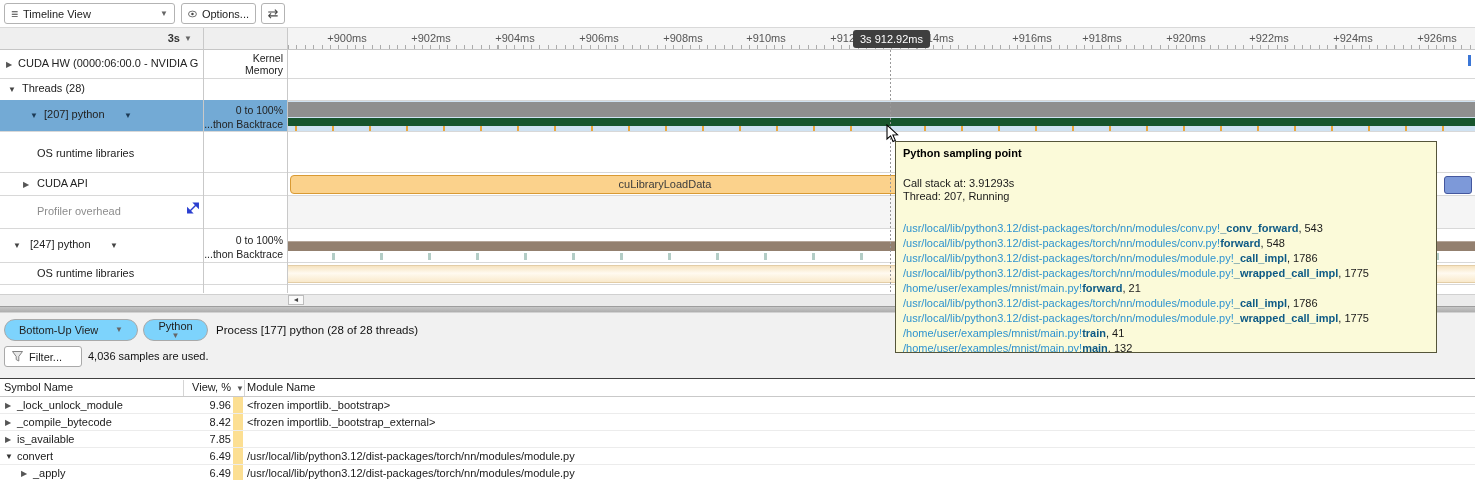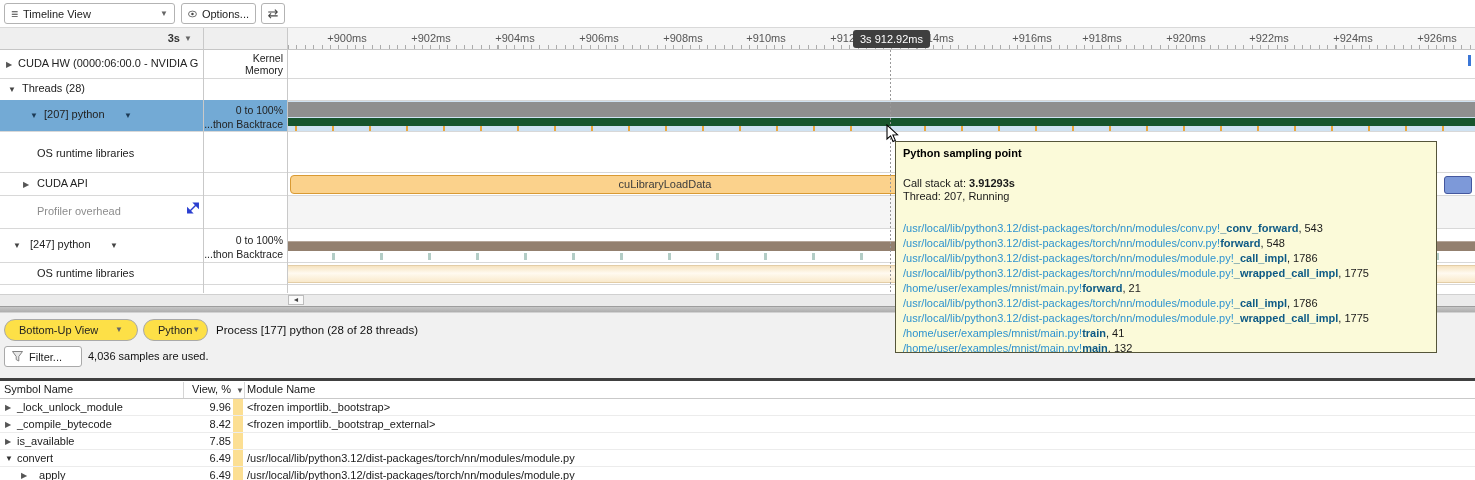--- a/index.html
+++ b/index.html
@@ -47,44 +47,44 @@
 
   
   #hscroll{position:absolute;left:0;top:294px;width:1475px;height:12px;background:#ebebeb;border-top:1px solid #d0d0d0;box-sizing:border-box;}
   #hscroll-btn{position:absolute;left:288px;top:295px;width:16px;height:10px;background:#fafafa;border:1px solid #bdbdbd;
      box-sizing:border-box;color:#444;font-size:7px;line-height:8px;text-align:center;}
   #splitter{position:absolute;left:0;top:306px;width:1475px;height:7px;background:linear-gradient(#c6c6c6,#aeaeae);
      border-top:1px solid #9d9d9d;border-bottom:1px solid #d2d2d2;box-sizing:border-box;}
 
   
   #bottom{position:absolute;left:0;top:313px;width:1475px;height:167px;background:#f1f1f1;}
-  .combo{position:absolute;height:22px;background:#fde047;border:1px solid #a9a9a9;border-radius:11px;
+  .combo{position:absolute;height:22px;background:#7dd3fc;border:1px solid #a9a9a9;border-radius:11px;
      box-sizing:border-box;display:flex;align-items:center;justify-content:space-between;padding:0 14px;color:#222;}
   #proc-label{position:absolute;left:216px;top:11px;color:#111;font-size:11.5px;}
   #filter-btn{position:absolute;left:4px;top:33px;width:78px;height:21px;background:#fff;border:1px solid #a9a9a9;
      border-radius:3px;box-sizing:border-box;display:flex;align-items:center;gap:6px;padding:0 7px;color:#222;}
   #samples-label{position:absolute;left:88px;top:37px;color:#111;}
 
   
-  #table{position:absolute;left:0;top:65px;width:1475px;height:102px;background:#fff;border-top:3px solid #404040;box-sizing:border-box;}
+  #table{position:absolute;left:0;top:65px;width:1475px;height:102px;background:#fff;border-top:1px solid #404040;box-sizing:border-box;}
   #thead{position:absolute;left:0;top:0;width:1475px;height:18px;border-bottom:1px solid #c9c9c9;box-sizing:border-box;background:#fff;}
   .th-div{position:absolute;top:1px;width:1px;height:16px;background:#d5d5d5;}
   .trow{position:absolute;left:0;width:1475px;height:17px;border-bottom:1px solid #ececec;box-sizing:border-box;background:#fff;}
   .t-exp{position:absolute;top:4px;font-size:8px;color:#555;}
   .t-sym{position:absolute;top:2px;white-space:nowrap;color:#1a1a1a;}
   .t-self{position:absolute;left:140px;top:2px;width:91px;text-align:right;color:#1a1a1a;}
   .t-stripe{position:absolute;left:233px;top:0;width:10px;height:16px;background:#fcdf93;}
   .t-mod{position:absolute;left:247px;top:2px;white-space:nowrap;color:#1a1a1a;}
 
   
   #tooltip{position:absolute;left:895px;top:141px;width:542px;height:212px;background:#fbfad9;
      border:1px solid #55553a;box-sizing:border-box;z-index:40;padding:5px 7px;overflow:hidden;}
   #tt-title{font-weight:bold;color:#000;}
   #tt-callstack{margin-top:18px;}
-  #tt-time{font-weight:bold;}
+  #tt-time{font-weight:normal;}
   .frame{white-space:nowrap;line-height:15px;}
   .f-path{color:#2e93cf;}
   .f-func{color:#0e5a85;font-weight:bold;}
   .f-line{color:#1a1a1a;}
   #frames{margin-top:17px;}
 
   .icon-svg{display:block;}
 </style>
 </head>
 <body>
@@ -221,21 +221,21 @@
 
   <div id="hscroll"></div>
   <div id="hscroll-btn">◄</div>
   <div id="splitter"></div>
 
   <div id="bottom">
     <div class="combo" style="left:4px;top:6px;width:134px;">
       <span>Bottom-Up View</span>
       <span class="caret">▼</span>
     </div>
-    <div class="combo" style="left:143px;top:6px;width:65px;">
+    <div class="combo" style="left:143px;top:6px;width:65px;flex-direction:column;">
       <span>Python</span>
       <span class="caret">▼</span>
     </div>
     <span id="proc-label">Process [177] python (28 of 28 threads)</span>
 
     <div id="filter-btn">
       <svg width="11" height="11" viewBox="0 0 11 11">
         <path d="M0.5 0.5 H10.5 L6.8 5.5 V10 L4.2 8.6 V5.5 Z" fill="#e8e8e8" stroke="#777" stroke-width="0.9"></path>
       </svg>
       <span>Filter...</span>

